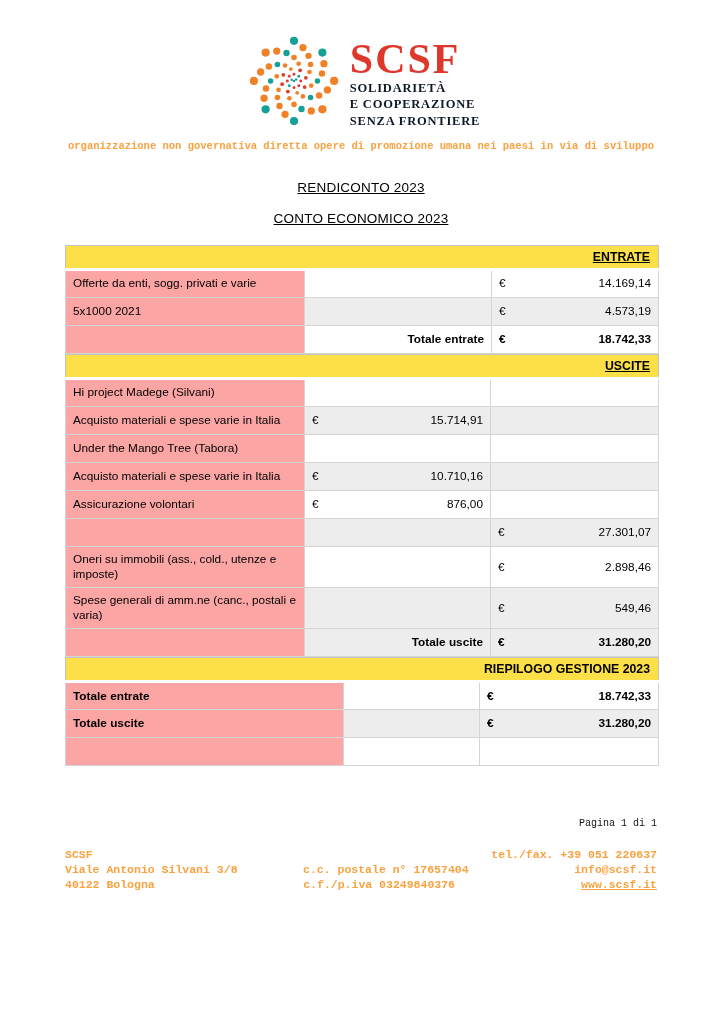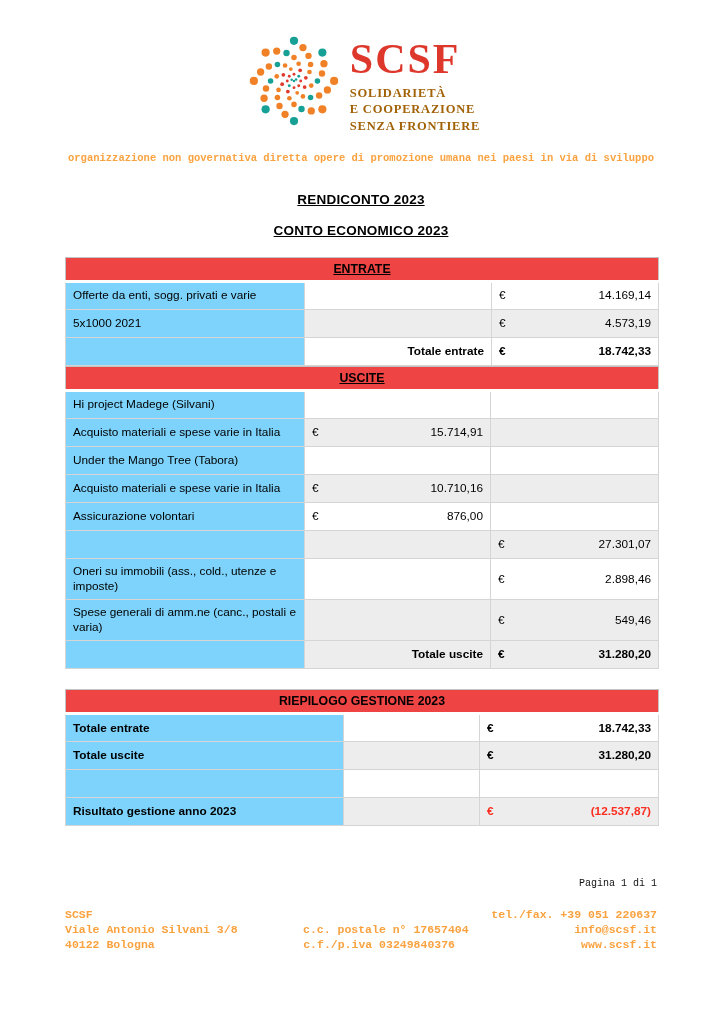--- a/index.html
+++ b/index.html
@@ -12,60 +12,60 @@
 
   
   .logo-row { display:flex; justify-content:center; align-items:flex-start; margin-top:32px; height:96px; }
   .pinwheel { width:104px; height:96px; }
   .brand { margin-left:4px; padding-top:6px; }
   .brand-acronym {
     font-family:"Liberation Serif", serif; font-weight:700;
     font-size:42px; line-height:1.0; color:#de382c; letter-spacing:2px;
   }
   .brand-sub {
-    margin-top:5px; font-family:"Liberation Serif", serif; font-weight:700;
-    font-size:12.5px; line-height:1.3; color:#a16207; letter-spacing:0.8px;
+    font-family:"Liberation Serif", serif; font-weight:700;
+    font-size:12.5px; line-height:1.3; color:#0f172a; letter-spacing:0.8px;
   }
 
   
   .tagline {
-    margin-top:24px; text-align:center;
+    margin-top:12px; text-align:center;
     font-family:"Liberation Mono", monospace; font-weight:700;
     font-size:10.5px; color:#f9a23f; letter-spacing:0px;
   }
 
   
   .doc-title {
-    text-align:center; font-weight:700; font-size:13.5px;
+    text-align:center; font-weight:400; font-size:13.5px;
     text-decoration:underline; letter-spacing:0.2px;
   }
   .doc-title.first { margin-top:28px; }
   .doc-title.second { margin-top:16px; }
 
   
   table.fin {
     width:593px; margin-left:65px; border-collapse:collapse; table-layout:fixed;
     font-size:11.8px; color:#000;
   }
   table.fin.t-entrate { margin-top:19px; }
   table.fin.t-uscite  { }
-  table.fin.t-riepilogo { margin-top:20px; }
+  table.fin.t-riepilogo { }
 
   table.fin th.section {
-    background:#ef4444; text-align:center; font-size:12.3px; font-weight:700;
+    background:#fde047; text-align:right; font-size:12.3px; font-weight:700;
     padding:4px 8px; height:24px;
     border:1px solid #c2c2c2; border-bottom:3px solid #ffffff;
   }
   th.section span.u { text-decoration:underline; }
 
   table.fin td {
     border:1px solid #d5d5d5; vertical-align:middle;
     padding:5px 7px; height:28px; line-height:1.28;
   }
-  td.col1 { background:#7dd3fc; border-right:3px solid #ffffff; }
+  td.col1 { background:#fca5a5; border-right:3px solid #ffffff; }
   tr.alt td:not(.col1) { background:#ededed; }
   tr:not(.alt) td:not(.col1) { background:#ffffff; }
 
   .cellflex { display:flex; align-items:center; width:100%; min-height:15px; }
   .cellflex .euro { flex:0 0 auto; }
   .cellflex .amt { margin-left:auto; text-align:left; }
   .cellflex .lbl { margin-left:auto; text-align:right; font-weight:700; }
   tr.bold .euro, tr.bold .amt { font-weight:700; }
   tr.bold-desc td.col1 { font-weight:700; }
   tr.neg .euro, tr.neg .amt { color:#fb2f21; }
@@ -76,21 +76,21 @@
     font-family:"Liberation Mono", monospace; font-size:10px; color:#111;
   }
   .footer-grid {
     margin:18px 65px 0 65px; display:grid;
     grid-template-columns:238px 152px 1fr; column-gap:0;
     font-family:"Liberation Mono", monospace; font-weight:700;
     font-size:11.5px; line-height:15px; color:#f9a23f;
   }
   .footer-grid .cell { white-space:nowrap; }
   .footer-grid .mid-col, .footer-grid .right-col { text-align:right; }
-  .footer-grid .link { color:#f9a23f; cursor:pointer; }
+  .footer-grid .link { text-decoration:underline; color:#f9a23f; cursor:pointer; }
 </style>
 </head>
 <body>
 
 <div class="page">
 
   <div class="logo-row">
     <div class="pinwheel">
       <svg id="pinwheel-svg" width="104" height="96" viewBox="0 0 100 100" xmlns="http://www.w3.org/2000/svg">
           <circle cx="57.00" cy="51.00" r="1.50" fill="#e13a2c"></circle>
@@ -373,32 +373,20 @@
     </tr>
     <tr>
       <td class="col1"></td>
       <td>
             <div class="cellflex"></div>
           </td>
       <td>
             <div class="cellflex"></div>
           </td>
     </tr>
-    <tr class="alt bold bold-desc neg">
-      <td class="col1">Risultato gestione anno 2023</td>
-      <td>
-            <div class="cellflex"></div>
-          </td>
-      <td>
-            <div class="cellflex">
-              <span class="euro">€</span>
-              <span class="amt">(12.537,87)</span>
-            </div>
-          </td>
-    </tr>
   </tbody>
     </table>
 
   <div class="page-indicator">Pagina 1 di 1</div>
 
   <div class="footer-grid">
     <div class="cell left-col">SCSF</div>
     <div class="cell mid-col"></div>
     <div class="cell right-col">tel./fax. +39 051 220637</div>
     <div class="cell left-col">Viale Antonio Silvani 3/8</div>

